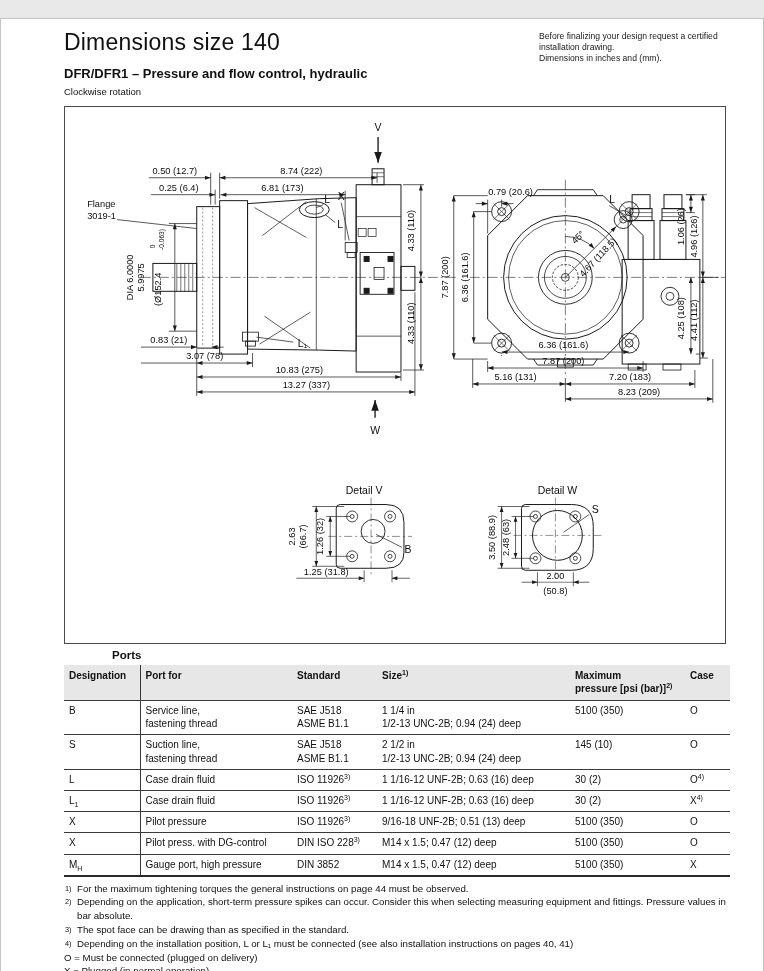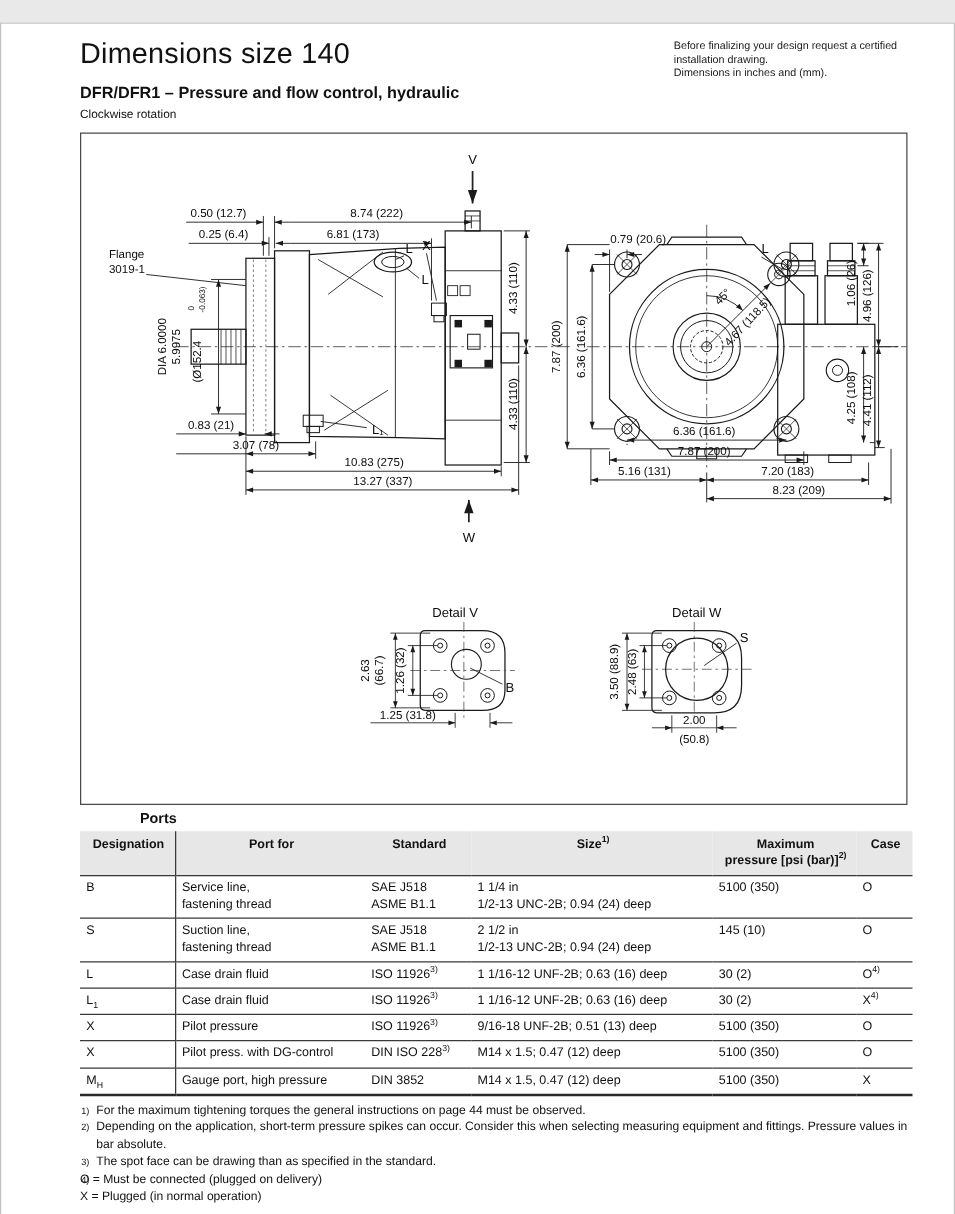--- a/index.html
+++ b/index.html
@@ -14,21 +14,21 @@
   .subtitle{left:63px; top:47px; font-size:13px; font-weight:700;}
   .rotation{left:63px; top:67px; font-size:9.5px;}
   .drawing-box{left:63px; top:87px; width:662px; height:538px; border:1px solid #4a4a4a; box-sizing:border-box; background:#fff;}
   svg text{font-family:"Liberation Sans", sans-serif; font-size:9.3px; fill:#0d0d0d;}
   svg text.big{font-size:10.5px;}
   svg text.tiny{font-size:6.6px;}
   .ports-sec{left:63px; top:630px; width:666px;}
   .ports-title{font-size:11.5px; font-weight:700; margin:0 0 4px 0;padding-left:48px;}
   table.ports{width:666px; border-collapse:collapse; table-layout:fixed; font-size:10px;}
   table.ports th{
-    background:#e7e7e7; text-align:center; vertical-align:top; font-weight:700;
+    background:#e7e7e7; text-align:left; vertical-align:top; font-weight:700;
     padding:4px 3px 5px 5px; border-bottom:1.2px solid #3a3a3a; line-height:1.3;
   }
   table.ports td{
     vertical-align:top; padding:3px 3px 4px 5px; border-bottom:1.5px solid #3a3a3a; line-height:1.32;
   }
   table.ports .c0{border-right:1px solid #3a3a3a;}
   table.ports tr.last td{border-bottom:2.2px solid #2a2a2a;}
   sup{font-size:7px; line-height:0;}
   sub{font-size:7px; line-height:0;}
   .footnotes{margin-top:5px; font-size:9.7px; line-height:1.42; color:#101010;}
@@ -521,19 +521,19 @@
           <td>5100 (350)</td>
           <td><span>X</span><sup></sup></td>
         </tr>
       </tbody>
     </table>
 
     <div class="footnotes">
       <div class="fn"><span class="fm">1)</span><span>For the maximum tightening torques the general instructions on page 44 must be observed.</span></div>
       <div class="fn"><span class="fm">2)</span><span>Depending on the application, short-term pressure spikes can occur. Consider this when selecting measuring equipment and fittings. Pressure values in bar absolute.</span></div>
       <div class="fn"><span class="fm">3)</span><span>The spot face can be drawing than as specified in the standard.</span></div>
-      <div class="fn"><span class="fm">4)</span></div>
+      <div class="fn"><span class="fm">4)</span><span>Depending on the installation position, L or L₁ must be connected (see also installation instructions on pages 40, 41)</span></div>
       <div class="fn fn-plain"><span>O = Must be connected (plugged on delivery)</span></div>
       <div class="fn fn-plain"><span>X = Plugged (in normal operation)</span></div>
     </div>
   </div>
 
 </div>
 
 </body></html>

